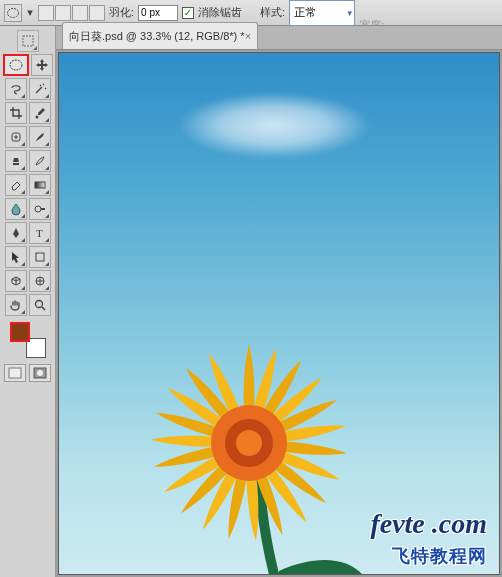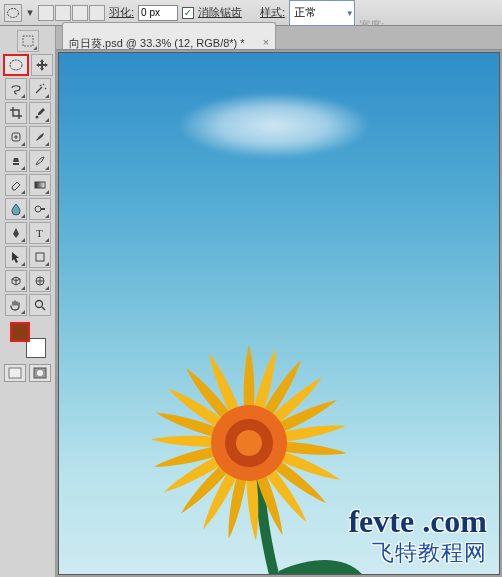--- a/index.html
+++ b/index.html
@@ -5,21 +5,21 @@
   * { box-sizing: border-box; margin: 0; padding: 0; }
   body { font-family: "Microsoft YaHei", Arial, sans-serif; font-size: 11px; color: #333; background:#fff; }
   .app { width:502px; height:577px; position:relative; background:#b0b0b0; }
   
   .options-bar { height:26px; background: linear-gradient(#e3e3e3,#d2d2d2); border-bottom:1px solid #888; display:flex; align-items:center; padding:0 4px; gap:4px; }
   .opt-tool { width:18px; height:18px; background:#ddd; border:1px solid #999; display:flex; align-items:center; justify-content:center; }
   .opt-tool svg { display:block; }
   .drop { width:8px; height:18px; display:flex; align-items:center; justify-content:center; color:#444;}
   .mode-btn { width:16px; height:16px; border:1px solid #999; background:#e8e8e8; }
   .mode-group { display:flex; gap:1px; }
-  .lbl { color:#333;text-decoration:underline; }
+  .lbl { color:#333; }
   .inp-num { width:40px; height:16px; background:#fff; border:1px solid #888; font-size:10px; padding:0 2px; }
   .chk { width:12px; height:12px; border:1px solid #555; background:#fff; display:inline-flex; align-items:center; justify-content:center; color:#1a7f1a; font-size:10px; line-height:1; }
   .sel { width:66px; height:26px; background:#fff; border:1px solid #7a98be; display:flex; align-items:center; justify-content:space-between; padding:0 2px 0 4px; color:#000; }
   .sel .car { color:#4b6ea9; font-size:9px; }
   .dim { color:#9a9a9a;margin-top:25px; }
   
   .workspace { display:flex; height:calc(577px - 26px); }
   
   .tools { width:56px; background:#d3d3d3; border-right:1px solid #9a9a9a; padding:4px 2px; }
   .trow { display:flex; justify-content:center; gap:2px; margin-bottom:2px; }
@@ -29,29 +29,29 @@
   .tbtn .corner { position:absolute; right:1px; bottom:1px; width:0; height:0; border-right:4px solid #555; border-top:4px solid transparent; }
   .tools .mute { opacity:.85; }
   .swatches { position:relative; width:36px; height:36px; margin:6px auto 2px; }
   .sw-back { position:absolute; right:0; bottom:0; width:20px; height:20px; background:#fff; border:1px solid #555; }
   .sw-front { position:absolute; left:0; top:0; width:20px; height:20px; background:#8a3c13; border:2px solid #e21f1f; }
   .mask-mode { display:flex; justify-content:center; gap:3px; margin-top:6px; }
   .mm { width:22px; height:18px; border:1px solid #999; background:#e2e2e2; display:flex; align-items:center; justify-content:center; }
   
   .docarea { flex:1; background:#b6b6b6; display:flex; flex-direction:column; }
   .tabbar { height:24px; display:flex; align-items:flex-end; background:#b6b6b6; border-bottom:1px solid #8a8a8a; padding:0 6px; gap:4px; }
-  .tab { height:20px; background:#e9e9e9; border:1px solid #9a9a9a; border-bottom:none; border-radius:3px 3px 0 0; display:flex; align-items:flex-start; padding:13px 6px; gap:18px; font-size:11px; color:#333; }
+  .tab { height:20px; background:#e9e9e9; border:1px solid #9a9a9a; border-bottom:none; border-radius:3px 3px 0 0; display:flex; align-items:center; padding:13px 6px; gap:0; font-size:11px; color:#333; }
   .tab .close { color:#777; font-size:11px; }
   .canvaswrap { flex:1; background:#9f9f9f; padding:2px; }
   .canvas { width:100%; height:100%; background:#6aa6c0; position:relative; overflow:hidden; border:1px solid #5a5a5a; }
   .sky { position:absolute; inset:0; background: linear-gradient(#2f8dc9 0%, #4ea8d2 25%, #86c9df 55%, #b7e2ec 80%, #cdeaf1 100%); }
   .cloud { position:absolute; top:40px; left:120px; width:190px; height:65px; background: radial-gradient(ellipse at center, rgba(255,255,255,.75) 0%, rgba(255,255,255,.5) 40%, rgba(255,255,255,0) 72%); border-radius:50%; filter: blur(2px); }
   .flower { position:absolute; left:60px; top:270px; width:260px; height:270px; }
-  .watermark1 { position:absolute; right:12px; bottom:34px; font-family: Georgia, 'Times New Roman', serif; font-weight:bold; font-size:32px; color:#15356f; text-shadow: -1px -1px 0 #fff, 1px -1px 0 #fff, -1px 1px 0 #fff, 1px 1px 0 #fff; }
-  .watermark2 { position:absolute; right:12px; bottom:6px; font-weight:normal; font-size:22px; color:#1a4aa6; letter-spacing:1px; text-shadow: -1px -1px 0 #fff, 1px -1px 0 #fff, -1px 1px 0 #fff, 1px 1px 0 #fff; }
+  .watermark1 { position:absolute; right:12px; bottom:34px; font-family: Georgia, 'Times New Roman', serif; font-style:italic; font-weight:bold; font-size:28px; color:#15356f; text-shadow: -1px -1px 0 #fff, 1px -1px 0 #fff, -1px 1px 0 #fff, 1px 1px 0 #fff; }
+  .watermark2 { position:absolute; right:12px; bottom:6px; font-weight:bold; font-size:18px; color:#1a4aa6; letter-spacing:1px; text-shadow: -1px -1px 0 #fff, 1px -1px 0 #fff, -1px 1px 0 #fff, 1px 1px 0 #fff; }
 </style>
 </head>
 <body>
 
 <div class="app">
 
   <div class="options-bar">
     <div class="opt-tool">
       <svg width="14" height="12" viewBox="0 0 14 12">
           <ellipse cx="7" cy="6" rx="5.5" ry="4.5" fill="none" stroke="#444" stroke-width="1" stroke-dasharray="2 1"></ellipse>

